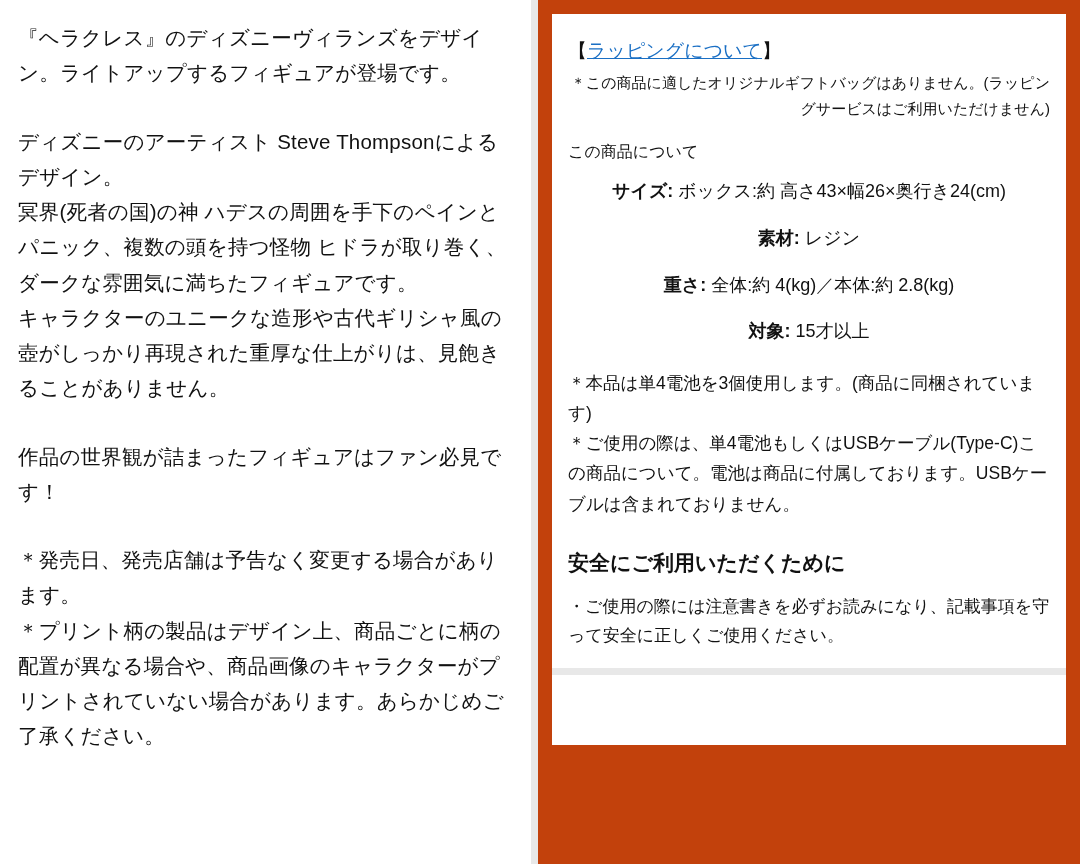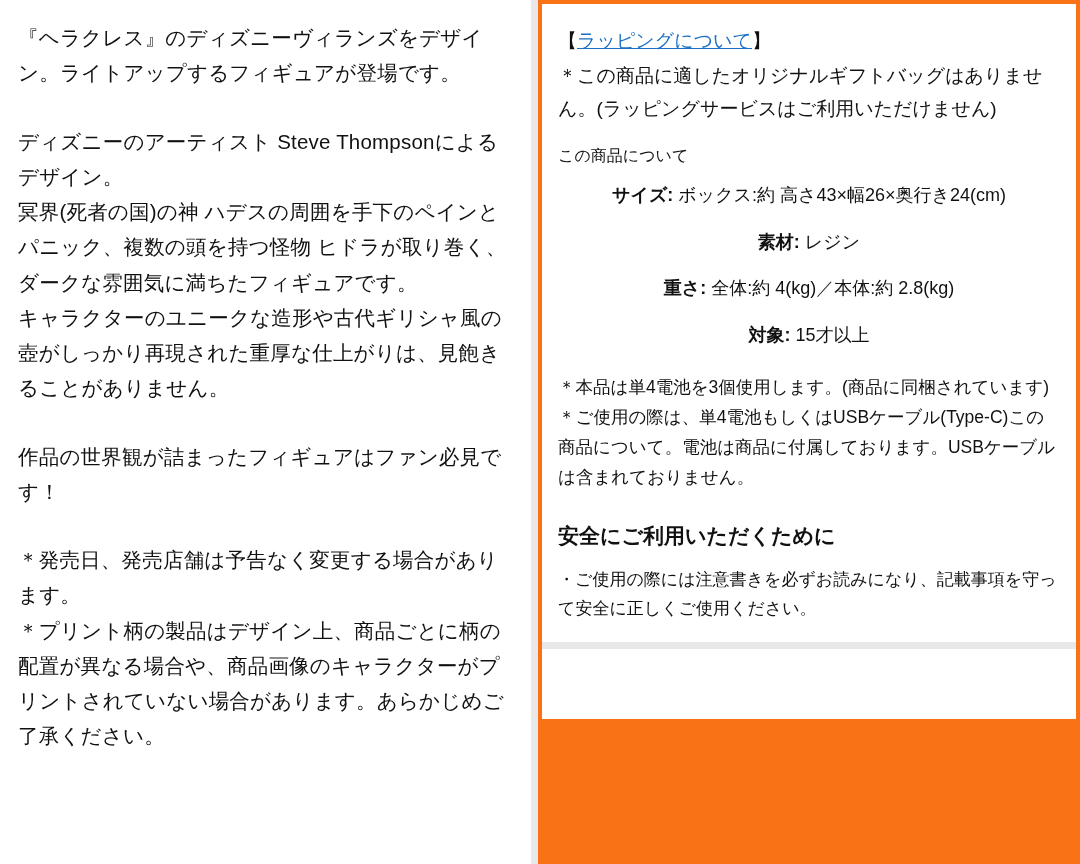--- a/index.html
+++ b/index.html
@@ -29,22 +29,22 @@
     padding: 20px 18px 0 18px;
   }
   .gutter {
     width: 7px;
     height: 864px;
     background: #e8e8e8;
   }
   .col-right {
     width: 542px;
     height: 864px;
-    padding: 4px;
-    background: #f97316;
+    padding: 14px;
+    background: #c2410c;
   }
   .right-top-spacer {
     height: 8px;
     background: #ffffff;
     width: 100%;
   }
   .right-panel {
     background: #ffffff;
     padding: 14px 16px 18px 16px;
     box-sizing: border-box;
@@ -77,23 +77,24 @@
     font-size: 19px;
     color: #111;
     margin-bottom: 4px;
     line-height: 1.6;
   }
   .wrap-link {
     color: #1a6fc4;
     text-decoration: underline;
   }
   .rtext {
-    font-size: 19px;
+    font-size: 15px;
     line-height: 1.72;
     color: #111111;
+    text-align: right;
   }
   .section-title {
     font-size: 16px;
     font-weight: normal;
     color: #111;
     margin: 20px 0 14px 0;
   }
   .spec-row {
     font-size: 18px;
     line-height: 1.6;

